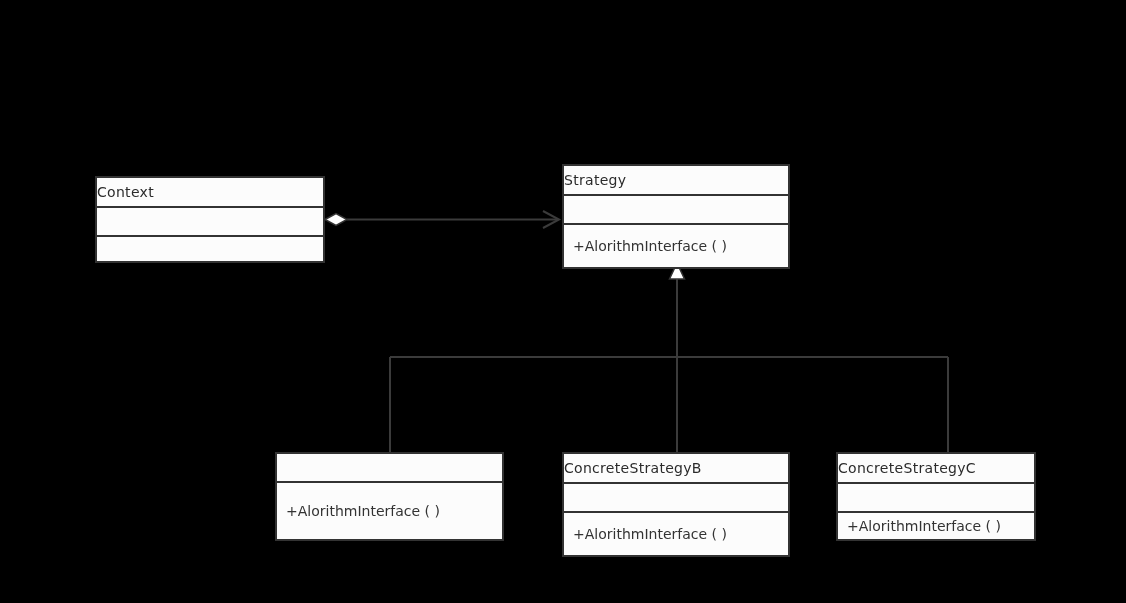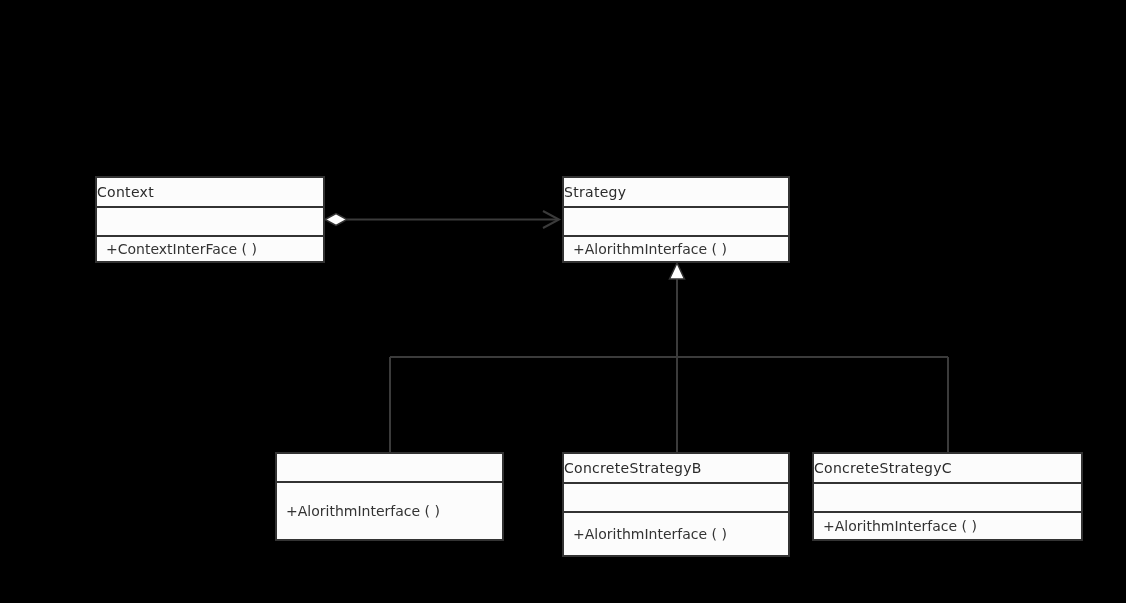--- a/index.html
+++ b/index.html
@@ -53,24 +53,24 @@
     display: flex;
     align-items: center;
     padding-left: 9px;
     font-size: 14px;
     color: #333333;
     white-space: nowrap;
     overflow: hidden;
   }
   
   .pos-context  { left: 95px;  top: 176px; width: 230px; height: 87px; }
-  .pos-strategy { left: 562px; top: 176px; width: 228px; height: 87px; }
+  .pos-strategy { left: 562px; top: 164px; width: 228px; height: 105px; }
   .pos-csa      { left: 275px; top: 452px; width: 229px; height: 89px; }
   .pos-csb      { left: 562px; top: 452px; width: 228px; height: 105px; }
-  .pos-csc      { left: 812px; top: 452px; width: 271px; height: 89px; }
+  .pos-csc      { left: 836px; top: 452px; width: 200px; height: 89px; }
 </style>
 </head>
 <body>
 
 <div class="canvas">
 
   <svg class="connector-layer" width="1126" height="603" viewBox="0 0 1126 603">
 
     <g>
       <line x1="347" y1="219.5" x2="558" y2="219.5" stroke="#3b3b3b" stroke-width="2"></line>
@@ -83,21 +83,20 @@
       <line x1="677" y1="279" x2="677" y2="452" stroke="#3b3b3b" stroke-width="2"></line>
       <line x1="390" y1="357" x2="948" y2="357" stroke="#3b3b3b" stroke-width="2"></line>
       <line x1="390" y1="357" x2="390" y2="452" stroke="#3b3b3b" stroke-width="2"></line>
       <line x1="948" y1="357" x2="948" y2="452" stroke="#3b3b3b" stroke-width="2"></line>
     </g>
   </svg>
 
   <div class="uml-class pos-context">
     <div class="uml-title">Context</div>
     <div class="uml-attrs"></div>
-    <div class="uml-methods">+ContextInterFace ( )</div>
   </div>
 
   <div class="uml-class pos-strategy">
     <div class="uml-title">Strategy</div>
     <div class="uml-attrs"></div>
     <div class="uml-methods">+AlorithmInterface ( )</div>
   </div>
 
   <div class="uml-class pos-csa">
     <div class="uml-attrs"></div>

